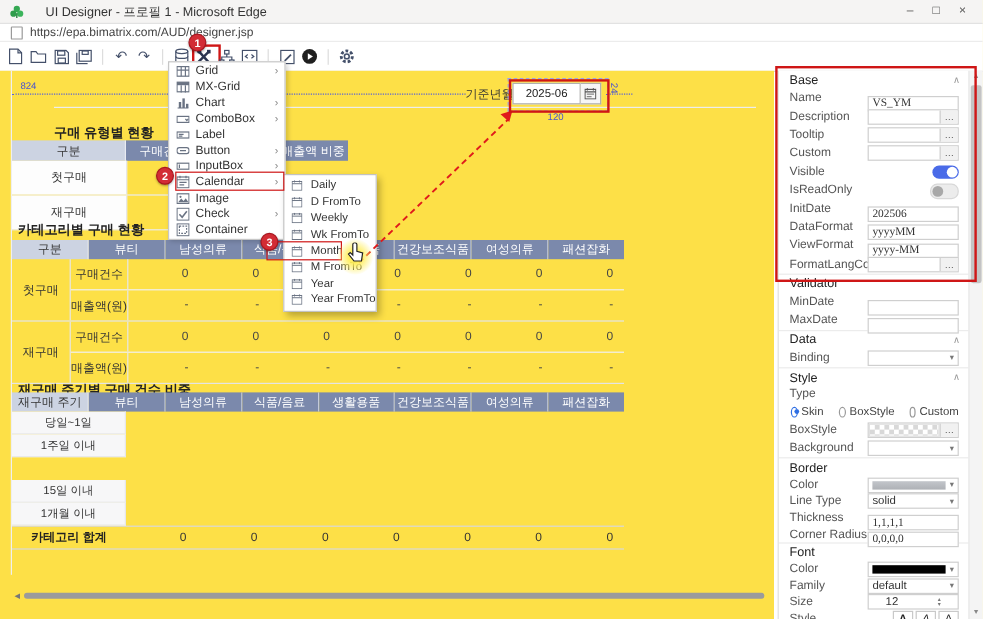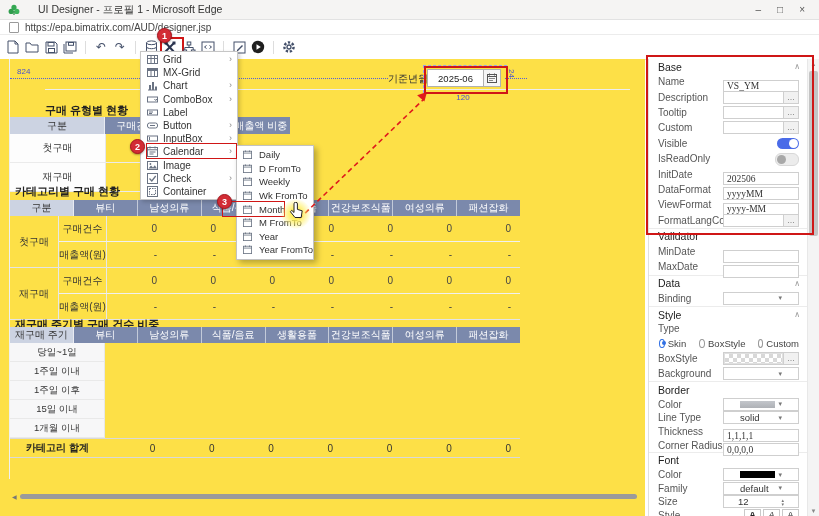--- a/index.html
+++ b/index.html
@@ -98,21 +98,21 @@
   .pctl{position:absolute;right:10px;width:76px;height:13px}
   input.pin{width:100%;height:13px;border:1px solid #cfcfcf;font-size:9.5px;padding:0 3px;box-sizing:border-box;color:#333;background:#fff;font-family:Liberation Serif, serif}
   .pell{display:flex;height:13px;border:1px solid #cfcfcf;box-sizing:border-box;background:#fff}
   .pell .sp{flex:1}
   .pell .dots{width:14px;background:#f1f1f1;border-left:1px solid #cfcfcf;font-size:8px;color:#555;display:flex;align-items:center;justify-content:center}
   .tgl{width:22px;height:11px;border-radius:6px;position:absolute;right:10px;top:2px}
   .tgl.on{background:#4a6be8}
   .tgl.on i{position:absolute;right:1px;top:1px;width:9px;height:9px;border-radius:50%;background:#fff}
   .tgl.off{background:#ececec;border:1px solid #d8d8d8}
   .tgl.off i{position:absolute;left:1px;top:1px;width:9px;height:9px;border-radius:50%;background:#a8a8a8}
-  .psel{display:flex;align-items:center;height:13px;border:1px solid #cfcfcf;box-sizing:border-box;font-size:9.5px;color:#333;padding:0 16px;background:#fff}
+  .psel{display:flex;align-items:center;height:13px;border:1px solid #cfcfcf;box-sizing:border-box;font-size:9.5px;color:#333;padding:0 3px;background:#fff}
   .psel .chev{margin-left:auto;color:#777;font-size:7px}
   .swgray{flex:1;height:7px;background:linear-gradient(#c3c6cb,#aeb1b6);margin-right:3px}
   .swblack{flex:1;height:7px;background:#000;margin-right:3px}
   .checker{flex:1;height:9px;border:1px solid #e0e0e0;background:repeating-conic-gradient(#d8d8d8 0 25%,#fff 0 50%) 0 0/8px 8px}
   .radios{display:flex;align-items:center;height:15px;padding:0 10px;font-size:9.5px;color:#444}
   .radio{width:9px;height:9px;border:1px solid #999;border-radius:50%;margin-right:3px;box-sizing:border-box;position:relative;background:#fff}
   .radio.sel{border-color:#2f6fe4}
   .radio.sel i{position:absolute;left:1.5px;top:1.5px;width:4px;height:4px;border-radius:50%;background:#2f6fe4}
   .rgap1{margin-right:13px}.rgap2{margin-right:12px}
   .pstep{display:flex;height:13px;border:1px solid #cfcfcf;box-sizing:border-box;background:#fff;font-size:9.5px;color:#333;align-items:center;padding:0 14px}
@@ -368,21 +368,20 @@
             <div class="t3label">1주일 이내</div>
             <div class="t3cell"></div>
             <div class="t3cell"></div>
             <div class="t3cell"></div>
             <div class="t3cell"></div>
             <div class="t3cell"></div>
             <div class="t3cell"></div>
             <div class="t3cell"></div>
           </div>
           <div class="t3row">
-            <div class="t3label">1주일 이후</div>
             <div class="t3cell"></div>
             <div class="t3cell"></div>
             <div class="t3cell"></div>
             <div class="t3cell"></div>
             <div class="t3cell"></div>
             <div class="t3cell"></div>
             <div class="t3cell"></div>
           </div>
           <div class="t3row">
             <div class="t3label">15일 이내</div>

